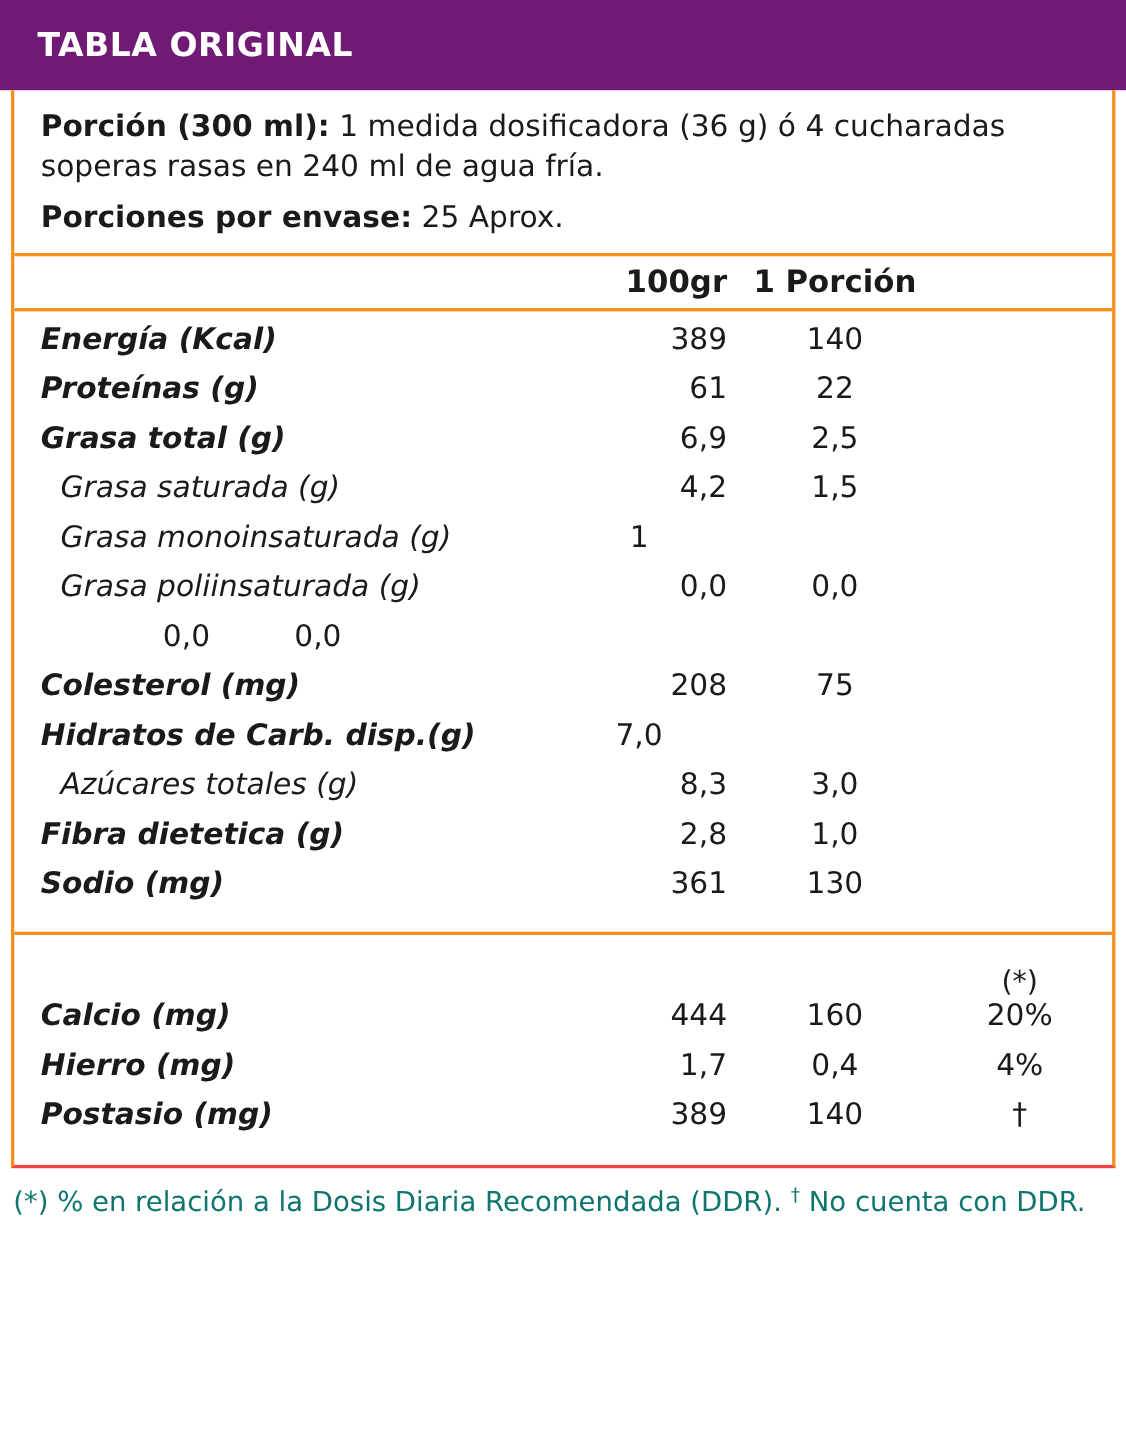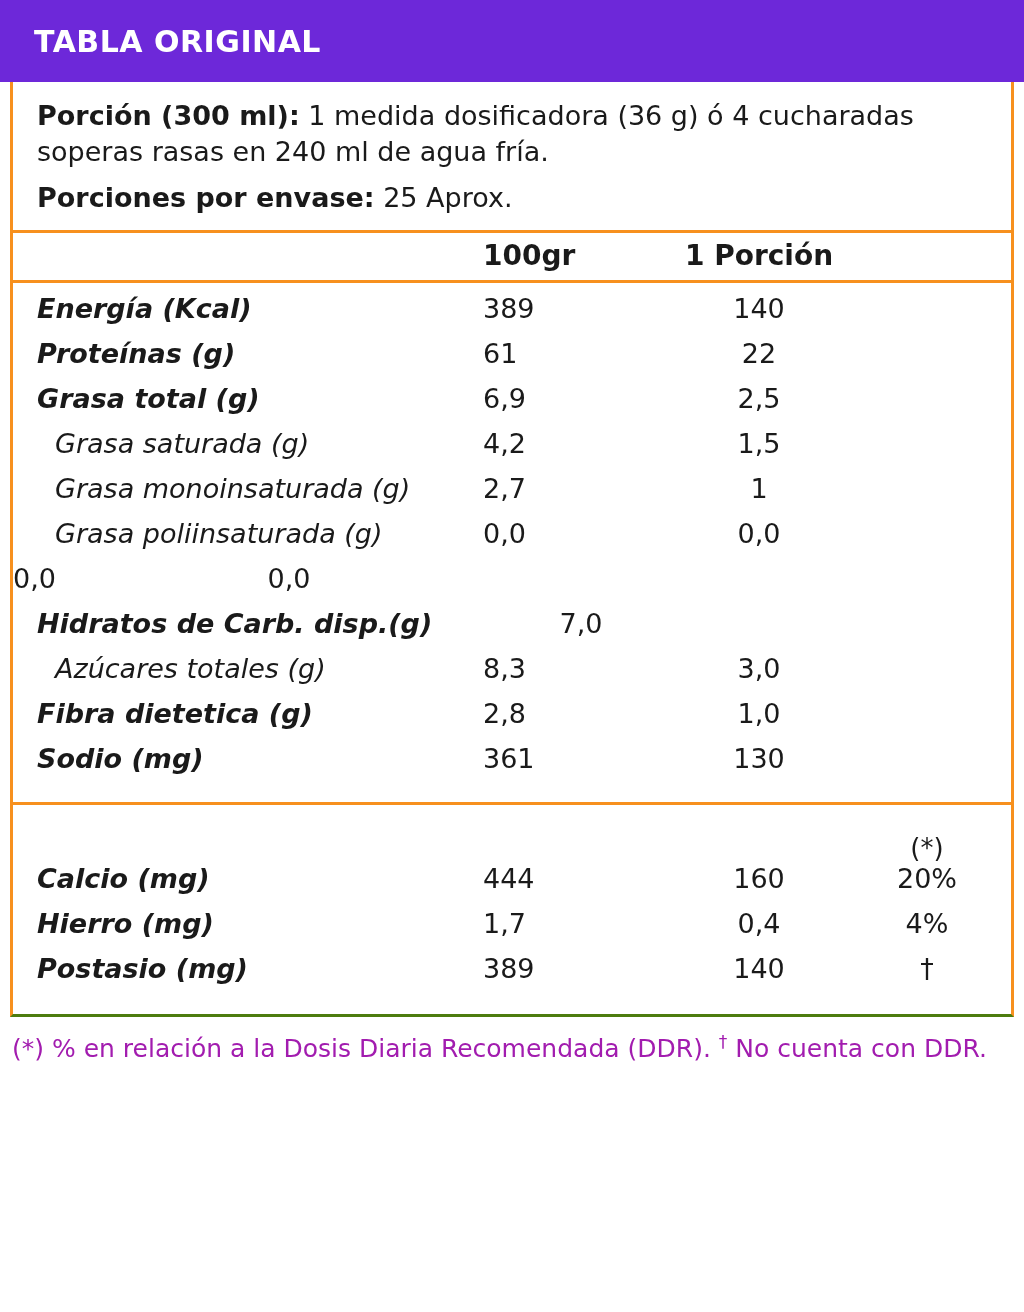--- a/index.html
+++ b/index.html
@@ -17,40 +17,40 @@
 
   .sheet {
     width: 1024px;
     height: 1312px;
     box-sizing: border-box;
     position: relative;
   }
 
   
   .title-bar {
-    background: #6d28d9;
+    background: #701a75;
     height: 82px;
     display: flex;
     align-items: center;
     padding-left: 34px;
     box-sizing: border-box;
   }
   .title-bar .title {
     color: #ffffff;
     font-size: 30px;
     font-weight: bold;
     letter-spacing: 0.5px;
   }
 
   
   .frame {
     margin: 0 10px;
     border-left: 3px solid #F7901E;
     border-right: 3px solid #F7901E;
-    border-bottom: 3px solid #4d7c0f;
+    border-bottom: 3px solid #ef4444;
     box-sizing: border-box;
   }
 
   .serving-block {
     padding: 16px 24px 14px 24px;
     border-bottom: 3px solid #F7901E;
   }
   .serving-line {
     font-size: 27px;
     line-height: 1.33;
@@ -64,21 +64,21 @@
   }
 
   
   .col-head {
     display: flex;
     align-items: flex-end;
     border-bottom: 3px solid #F7901E;
     padding: 6px 0 8px 0;
   }
   .c-name    { width: 470px; }
-  .c-100     { width: 178px; text-align: left; }
+  .c-100     { width: 178px; text-align: right; }
   .c-portion { width: 196px; text-align: center; }
   .c-ddr     { width: 140px; text-align: center; }
 
   .col-head .c-100,
   .col-head .c-portion {
     font-size: 28px;
     font-weight: bold;
   }
 
   
@@ -118,21 +118,21 @@
   }
   .ddr-marker-row .c-ddr {
     font-size: 26px;
   }
 
   
   .footnote {
     padding: 14px 12px 0 12px;
     font-size: 25px;
     line-height: 1.35;
-    color: #a21caf;
+    color: #0f766e;
   }
   .footnote sup {
     font-size: 17px;
   }
 </style>
 </head>
 <body>
 
 <div class="sheet">
 
@@ -183,38 +183,43 @@
 
       <div class="row indent">
         <div class="c-name">Grasa saturada (g)</div>
         <div class="c-100">4,2</div>
         <div class="c-portion">1,5</div>
         <div class="c-ddr"></div>
       </div>
 
       <div class="row indent">
         <div class="c-name">Grasa monoinsaturada (g)</div>
-        <div class="c-100">2,7</div>
         <div class="c-portion">1</div>
         <div class="c-ddr"></div>
       </div>
 
       <div class="row indent">
         <div class="c-name">Grasa poliinsaturada (g)</div>
         <div class="c-100">0,0</div>
         <div class="c-portion">0,0</div>
         <div class="c-ddr"></div>
       </div>
 
       <div class="row indent">
         <div class="c-100">0,0</div>
         <div class="c-portion">0,0</div>
         <div class="c-ddr"></div>
       </div>
 
+      <div class="row bold">
+        <div class="c-name">Colesterol (mg)</div>
+        <div class="c-100">208</div>
+        <div class="c-portion">75</div>
+        <div class="c-ddr"></div>
+      </div>
 
       <div class="row bold">
         <div class="c-name">Hidratos de Carb. disp.(g)</div>
         <div class="c-portion">7,0</div>
         <div class="c-ddr"></div>
       </div>
 
       <div class="row indent">
         <div class="c-name">Azúcares totales (g)</div>
         <div class="c-100">8,3</div>

